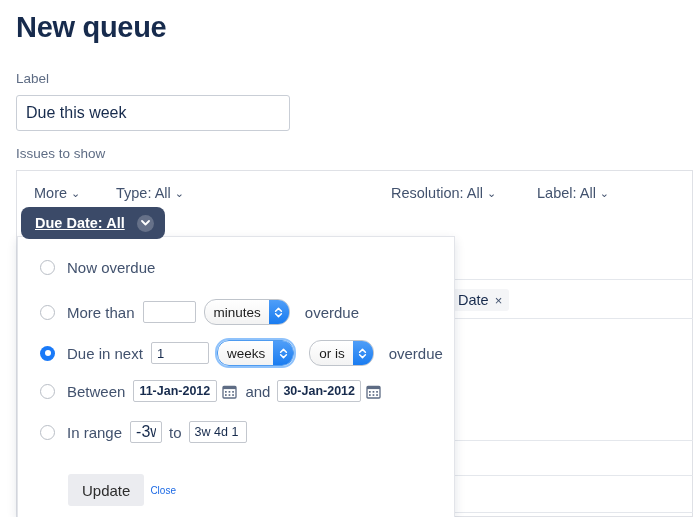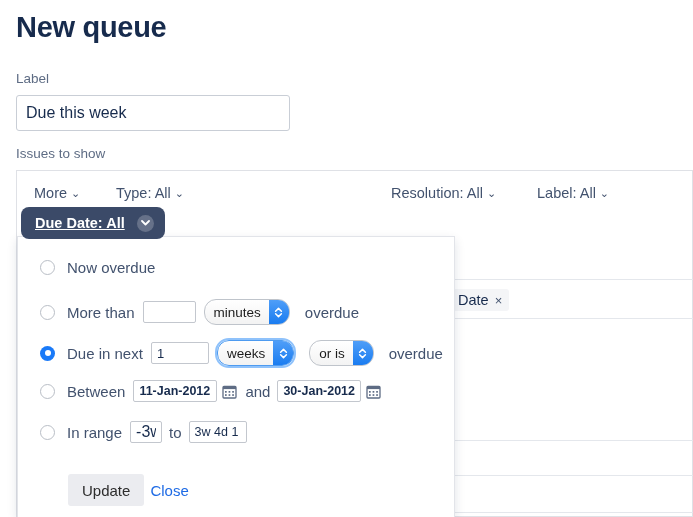--- a/index.html
+++ b/index.html
@@ -322,21 +322,21 @@
     padding: 0 14px;
     border: none;
     border-radius: 3px;
     background: #ebecf0;
     color: #2c2c2c;
     font-family: "Liberation Sans", sans-serif;
     font-size: 15px;
     cursor: pointer;
   }
   .link-close {
-    font-size: 15px;
+    font-size: 10px;
     color: #1d6ae5;
     cursor: pointer;
     text-decoration: none;
   }
 </style>
 </head>
 <body>
 
 <div class="page-title">New queue</div>
 

